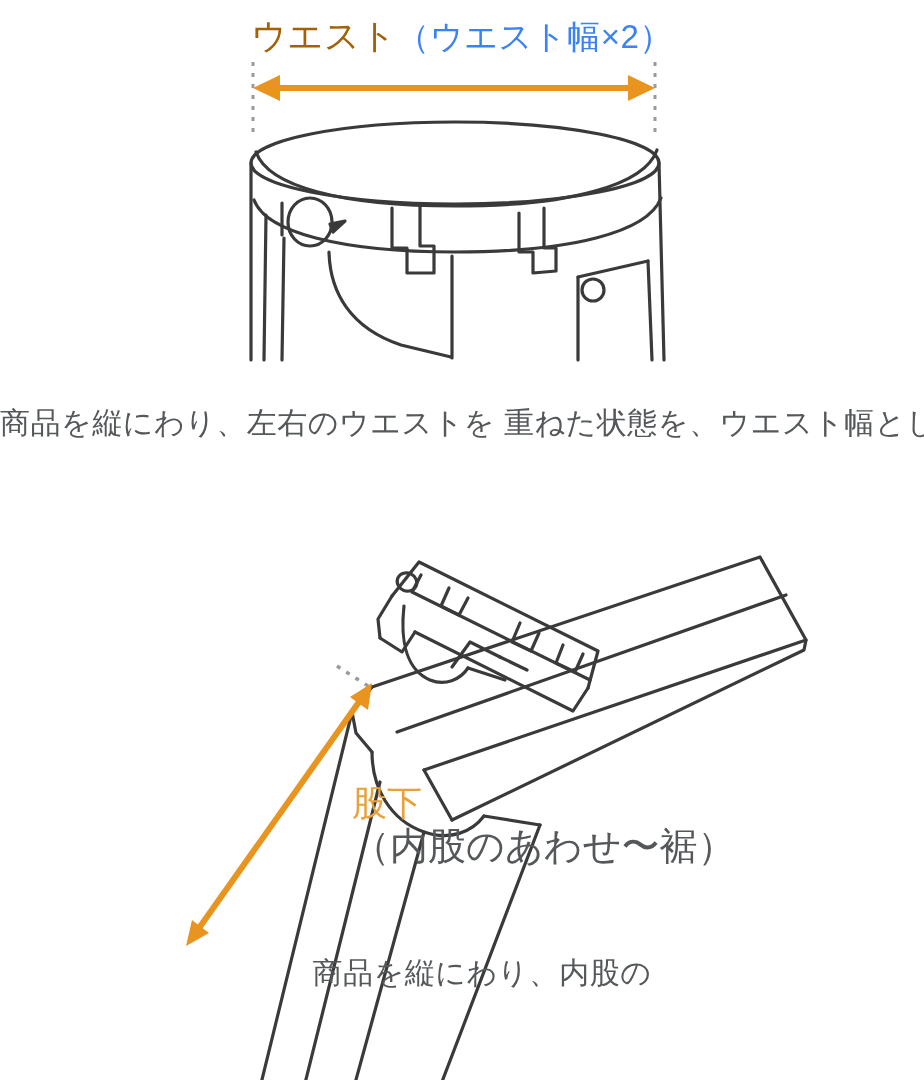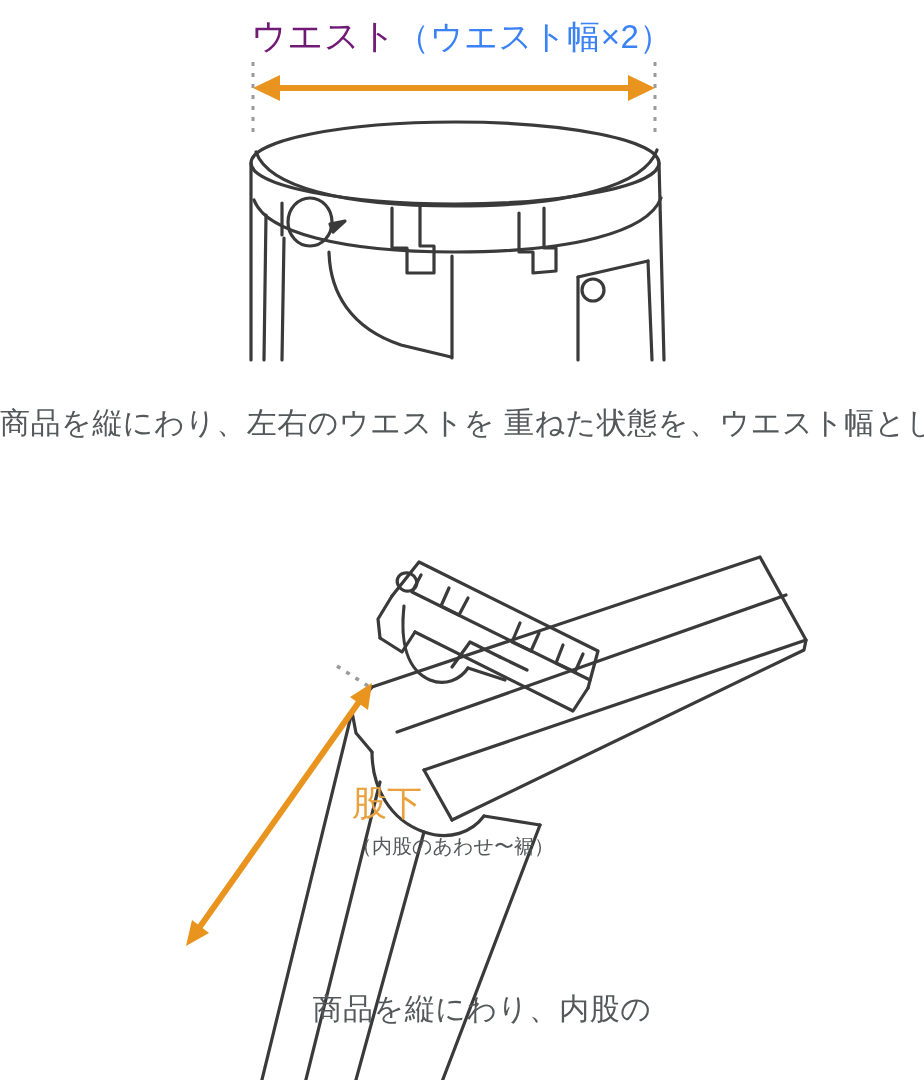--- a/index.html
+++ b/index.html
@@ -35,21 +35,21 @@
     left: 0;
     top: 14px;
     width: 924px;
     text-align: center;
     white-space: nowrap;
     font-size: 35px;
     line-height: 44px;
     letter-spacing: 0.5px;
   }
   .title-accent {
-    color: #701a75;
+    color: #a16207;
   }
   .title-sub {
     color: #3b82f6;
     font-size: 33px;
   }
 
   .svg-waist {
     position: absolute;
     left: 0;
     top: 0;
@@ -99,33 +99,33 @@
   }
   .inseam-label .lab-main {
     display: block;
     color: #e8a13c;
     font-size: 35px;
     line-height: 42px;
   }
   .inseam-label .lab-sub {
     display: block;
     color: #55585a;
-    font-size: 20px;
+    font-size: 38px;
     line-height: 44px;
   }
 
   .caption-inseam {
     left: 0;
     top: 430px;
     text-align: center;
     padding-left: 40px;
     box-sizing: border-box;
     width: 924px;
   }
-  .caption-inseam .cap-line { display: block; margin-top: 36px; }
+  .caption-inseam .cap-line { display: block; }
 </style>
 </head>
 <body>
 
 <div class="page">
 
   <div class="section-waist">
 
     <div class="title-row">
       <span class="title-accent">ウエスト</span><span class="title-sub">（ウエスト幅×2）</span>

